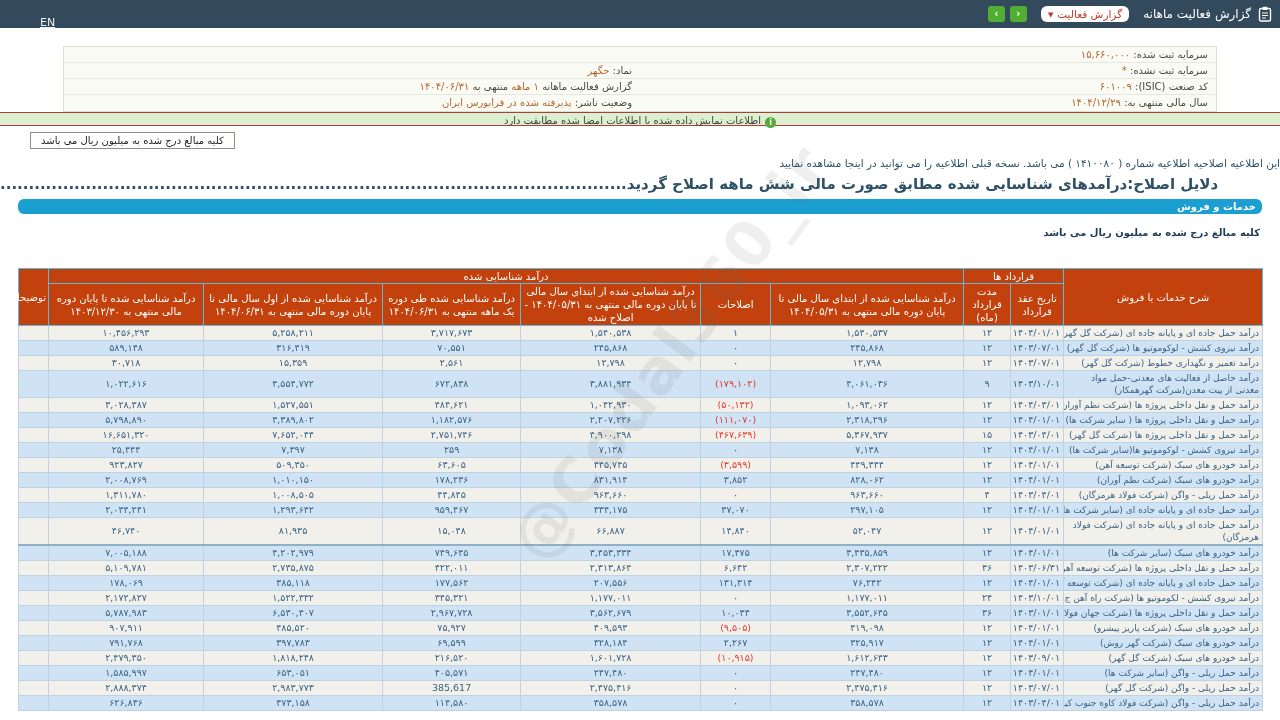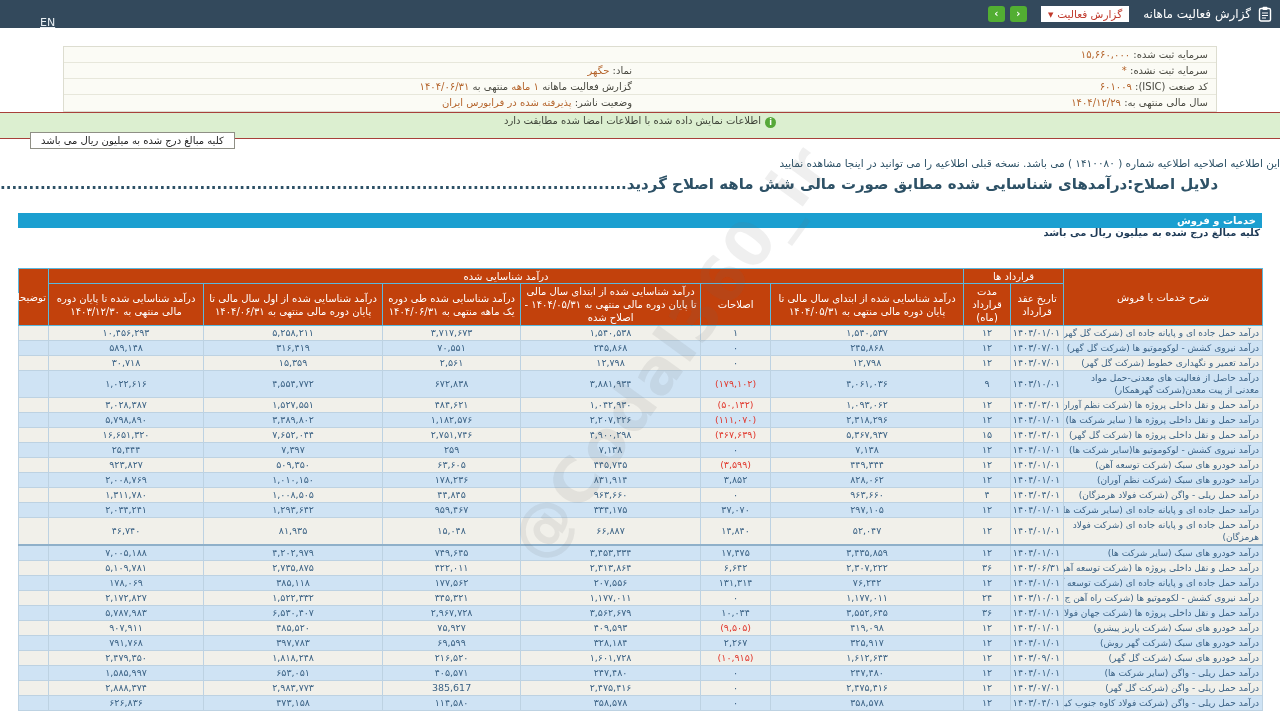--- a/index.html
+++ b/index.html
@@ -6,54 +6,54 @@
   html,body { margin:0; padding:0; background:#e9e9e9; }
   body { font-family:"DejaVu Sans", sans-serif; }
   .page { position:relative; width:1280px; height:720px; overflow:hidden; background:#fff; margin:0 auto; }
 
   
   .topbar { position:absolute; top:0; left:0; width:1280px; height:28px; background:#33495c; }
   .en-link { position:absolute; left:40px; top:16px; color:#e8eef2; font-size:11px; text-decoration:underline; cursor:pointer; }
   .topbar-right { position:absolute; right:8px; top:0; height:28px; display:flex; align-items:center; }
   .nav-btn { display:inline-block; width:17px; height:16px; background:#52ae32; color:#fff; border-radius:3px;
              font-size:10px; font-weight:bold; text-align:center; line-height:15px; margin-left:5px; cursor:pointer; }
-  .report-dd { background:#fff; border-radius:0; padding:2px 7px; margin:0 10px 0 14px; color:#c0392b;
+  .report-dd { background:#fff; border-radius:6px; padding:2px 7px; margin:0 10px 0 14px; color:#c0392b;
                font-size:10.5px; cursor:pointer; white-space:nowrap; }
   .report-dd .caret { color:#c0392b; font-size:7px; margin-right:4px; vertical-align:1px; }
   .tb-title { color:#fff; font-size:12px; white-space:nowrap; margin-left:4px; }
   .clip-icon { margin-left:7px; display:inline-flex; }
 
   
   .info-panel { position:absolute; top:46px; left:63px; width:1154px; background:#fbfbf5;
                 border:1px solid #ddddd0; direction:rtl; }
   .info-row { display:flex; height:16px; line-height:15px; border-bottom:1px solid #e7e7db; font-size:10px; }
   .info-row:last-child { border-bottom:none; }
   .info-half { width:50%; padding:0 8px; white-space:nowrap; overflow:hidden; }
   .i-label { color:#4a4a42; }
   .i-value { color:#b5652d; }
 
   
-  .alert-bar { position:absolute; top:112px; left:0; width:1280px; height:27px; background:#dcefd0;
+  .alert-bar { position:absolute; top:112px; left:0; width:1280px; height:14px; background:#dcefd0;
                border-top:1px solid #a8403a; border-bottom:1px solid #a8403a; text-align:center;
                font-size:10px; color:#3d4237; line-height:15px; direction:rtl; }
   .alert-icon { display:inline-block; width:11px; height:11px; border-radius:50%; background:#57a839; color:#fff;
                 font-size:8px; font-weight:bold; line-height:11px; text-align:center; vertical-align:-1px; margin-left:4px; }
 
   
   .amount-box { position:absolute; top:132px; left:30px; border:1px solid #8f8f85; background:#fff;
                 padding:2px 10px; font-size:10px; color:#222; direction:rtl; }
   .note-line1 { position:absolute; top:157px; left:0; width:1280px; text-align:right; font-size:10.5px;
                 font-weight:400; color:#2d5166; direction:rtl; }
   .note-line1 .here-link { cursor:pointer; }
   .note-line2 { position:absolute; top:175px; left:0; width:1280px; text-align:left; font-size:15px;
                 font-weight:600; color:#2d5166; direction:rtl; }
 
   
-  .section-bar { position:absolute; top:213px; left:18px; width:1244px; height:15px; background:#1b9fd0;
-                 color:#fff; font-size:10px; font-weight:bold; line-height:15px; direction:rtl; padding:0 6px; }
+  .section-bar { position:absolute; top:199px; left:18px; width:1244px; height:15px; background:#1b9fd0;
+                 color:#fff; font-size:10px; font-weight:bold; line-height:15px; direction:rtl; padding:0 6px;border-radius:6px; }
   .section-sub { position:absolute; top:227px; left:18px; width:1244px; text-align:right; direction:rtl;
                  font-size:10px; font-weight:bold; color:#1f3b57; padding:0 2px; }
 
   
   .data-table { position:absolute; top:268px; left:18px; width:1244px; border-collapse:collapse;
                 direction:rtl; table-layout:fixed; }
   .data-table th { background:#c2410c; color:#fff; font-weight:normal; border:1px solid #5bb8de;
                    font-size:10px; line-height:1.3; padding:1px 2px; text-align:center; }
   .data-table th.group-row { height:15px; padding:0 2px; }
   .data-table td { border:1px solid #bdd2e2; color:#3c6386; font-size:9.5px; line-height:12px;

